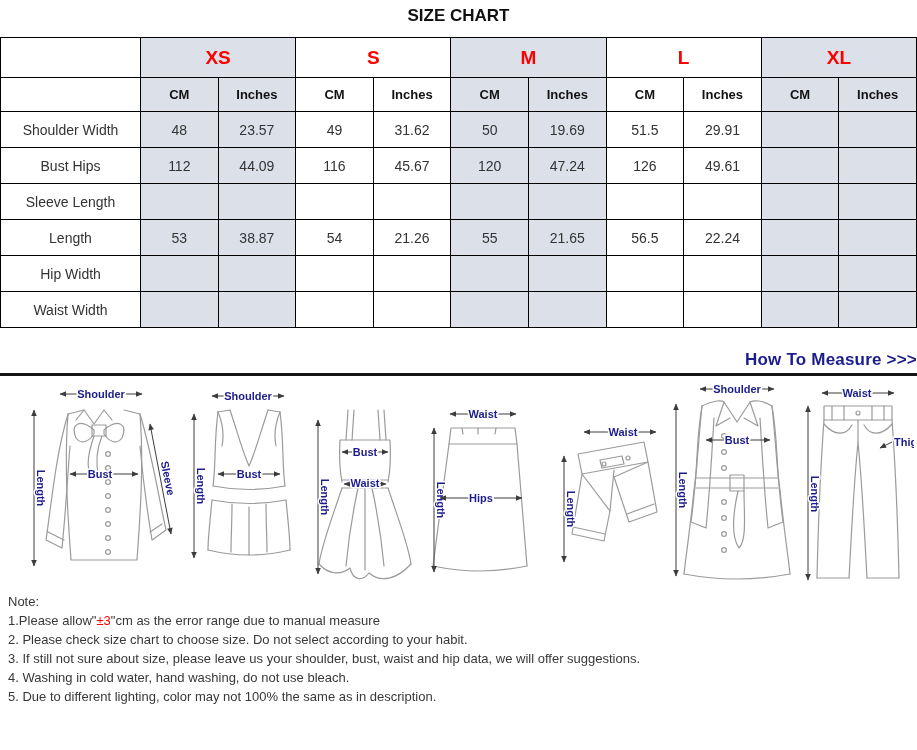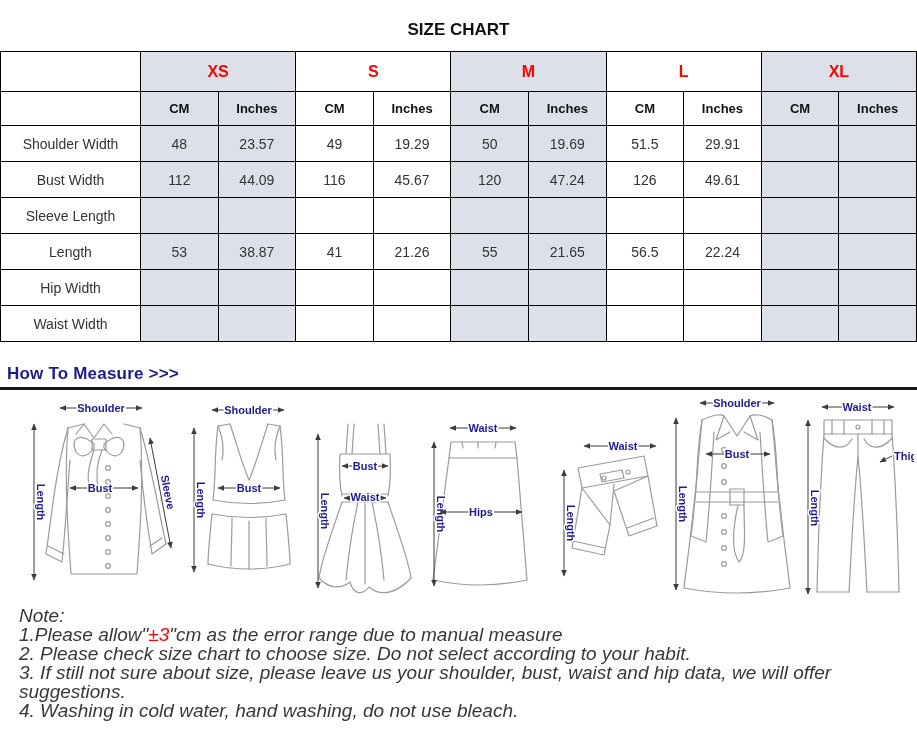--- a/index.html
+++ b/index.html
@@ -1,34 +1,34 @@
 <!DOCTYPE html>
 <html><head>
 <meta charset="utf-8">
 <style>
   html,body{margin:0;padding:0;}
   body{width:917px;height:750px;background:#fff;font-family:"Liberation Sans",sans-serif;position:relative;overflow:hidden;}
-  .title{text-align:center;font-size:17px;font-weight:bold;color:#111;padding-top:20px;height:24px;}
+  .title{text-align:center;font-size:17px;font-weight:bold;color:#111;padding-top:6px;height:24px;}
   table{border-collapse:collapse;table-layout:fixed;width:917px;margin-top:7px;}
   td{border:1px solid #000;text-align:center;vertical-align:middle;overflow:hidden;padding:0;}
-  .size-head{height:39px;font-size:16px;font-weight:bold;color:#fe0000;}
+  .size-head{height:39px;font-size:19px;font-weight:bold;color:#fe0000;}
   .unit-head{height:33px;font-size:13px;font-weight:bold;color:#111;}
   .rowlabel{font-size:12.5px;color:#222;}
   .val{height:35px;font-size:14px;color:#333;}
   .shade{background:#dce1e9;}
-  .htm-heading{margin:22px 0 0 7px;font-size:17px;font-weight:bold;color:#1c1c8c;letter-spacing:.2px;}
+  .htm-heading{margin:22px 0 0 7px;font-size:17px;font-weight:bold;color:#1c1c8c;letter-spacing:.2px;text-align:right;}
   .rule{border-top:3px solid #161616;margin-top:3px;width:917px;}
   .figures{position:relative;height:208px;}
   .fig{position:absolute;}
   .g{stroke:#9b9b9b;fill:none;stroke-width:1.2;stroke-linejoin:round;stroke-linecap:round;}
   .arr{stroke:#3c3c3c;stroke-width:1;marker-start:url(#ah);marker-end:url(#ah);}
   .arr1{stroke:#3c3c3c;stroke-width:1;marker-start:url(#ah);}
   .lbl{fill:#1c1c8c;font-weight:bold;font-size:11px;text-anchor:middle;paint-order:stroke;stroke:#fff;stroke-width:3px;font-family:"Liberation Sans",sans-serif;}
   .lbl.start{text-anchor:start;}
-  .notes{margin:8px 0 0 19px;font-size:19px;color:#383838;line-height:19px;font-style:italic;}
+  .notes{margin:8px 0 0 8px;font-size:13px;color:#383838;line-height:19px;}
   .red{color:#fe0000;}
 </style>
 </head>
 <body>
 
 <div class="title">SIZE CHART</div>
 
 <table id="size-table">
   <colgroup>
       <col style="width:140px">
@@ -63,30 +63,30 @@
         <td class="unit-head">CM</td>
         <td class="unit-head">Inches</td>
         <td class="unit-head shade">CM</td>
         <td class="unit-head shade">Inches</td>
       </tr>
       <tr>
         <td class="rowlabel val">Shoulder Width</td>
         <td class="val shade">48</td>
         <td class="val shade">23.57</td>
         <td class="val">49</td>
-        <td class="val">19.29</td>
+        <td class="val">31.62</td>
         <td class="val shade">50</td>
         <td class="val shade">19.69</td>
         <td class="val">51.5</td>
         <td class="val">29.91</td>
         <td class="val shade"></td>
         <td class="val shade"></td>
       </tr>
       <tr>
-        <td class="rowlabel val">Bust Width</td>
+        <td class="rowlabel val">Bust Hips</td>
         <td class="val shade">112</td>
         <td class="val shade">44.09</td>
         <td class="val">116</td>
         <td class="val">45.67</td>
         <td class="val shade">120</td>
         <td class="val shade">47.24</td>
         <td class="val">126</td>
         <td class="val">49.61</td>
         <td class="val shade"></td>
         <td class="val shade"></td>
@@ -101,21 +101,21 @@
         <td class="val shade"></td>
         <td class="val"></td>
         <td class="val"></td>
         <td class="val shade"></td>
         <td class="val shade"></td>
       </tr>
       <tr>
         <td class="rowlabel val">Length</td>
         <td class="val shade">53</td>
         <td class="val shade">38.87</td>
-        <td class="val">41</td>
+        <td class="val">54</td>
         <td class="val">21.26</td>
         <td class="val shade">55</td>
         <td class="val shade">21.65</td>
         <td class="val">56.5</td>
         <td class="val">22.24</td>
         <td class="val shade"></td>
         <td class="val shade"></td>
       </tr>
       <tr>
         <td class="rowlabel val">Hip Width</td>
@@ -290,14 +290,15 @@
   </svg>
 </div>
 
 <div class="notes">
   <div>Note:</div>
   <div id="notes-lines">
       <div class="note-line"><span>1.Please allow"</span><span class="red">±3</span><span>"cm as the error range due to manual measure</span></div>
       <div class="note-line"><span>2. Please check size chart to choose size. Do not select according to your habit.</span><span class="red"></span><span></span></div>
       <div class="note-line"><span>3. If still not sure about size, please leave us your shoulder, bust, waist and hip data, we will offer suggestions.</span><span class="red"></span><span></span></div>
       <div class="note-line"><span>4. Washing in cold water, hand washing, do not use bleach.</span><span class="red"></span><span></span></div>
+      <div class="note-line"><span>5. Due to different lighting, color may not 100% the same as in description.</span><span class="red"></span><span></span></div>
     </div>
 </div>
 
 </body></html>

